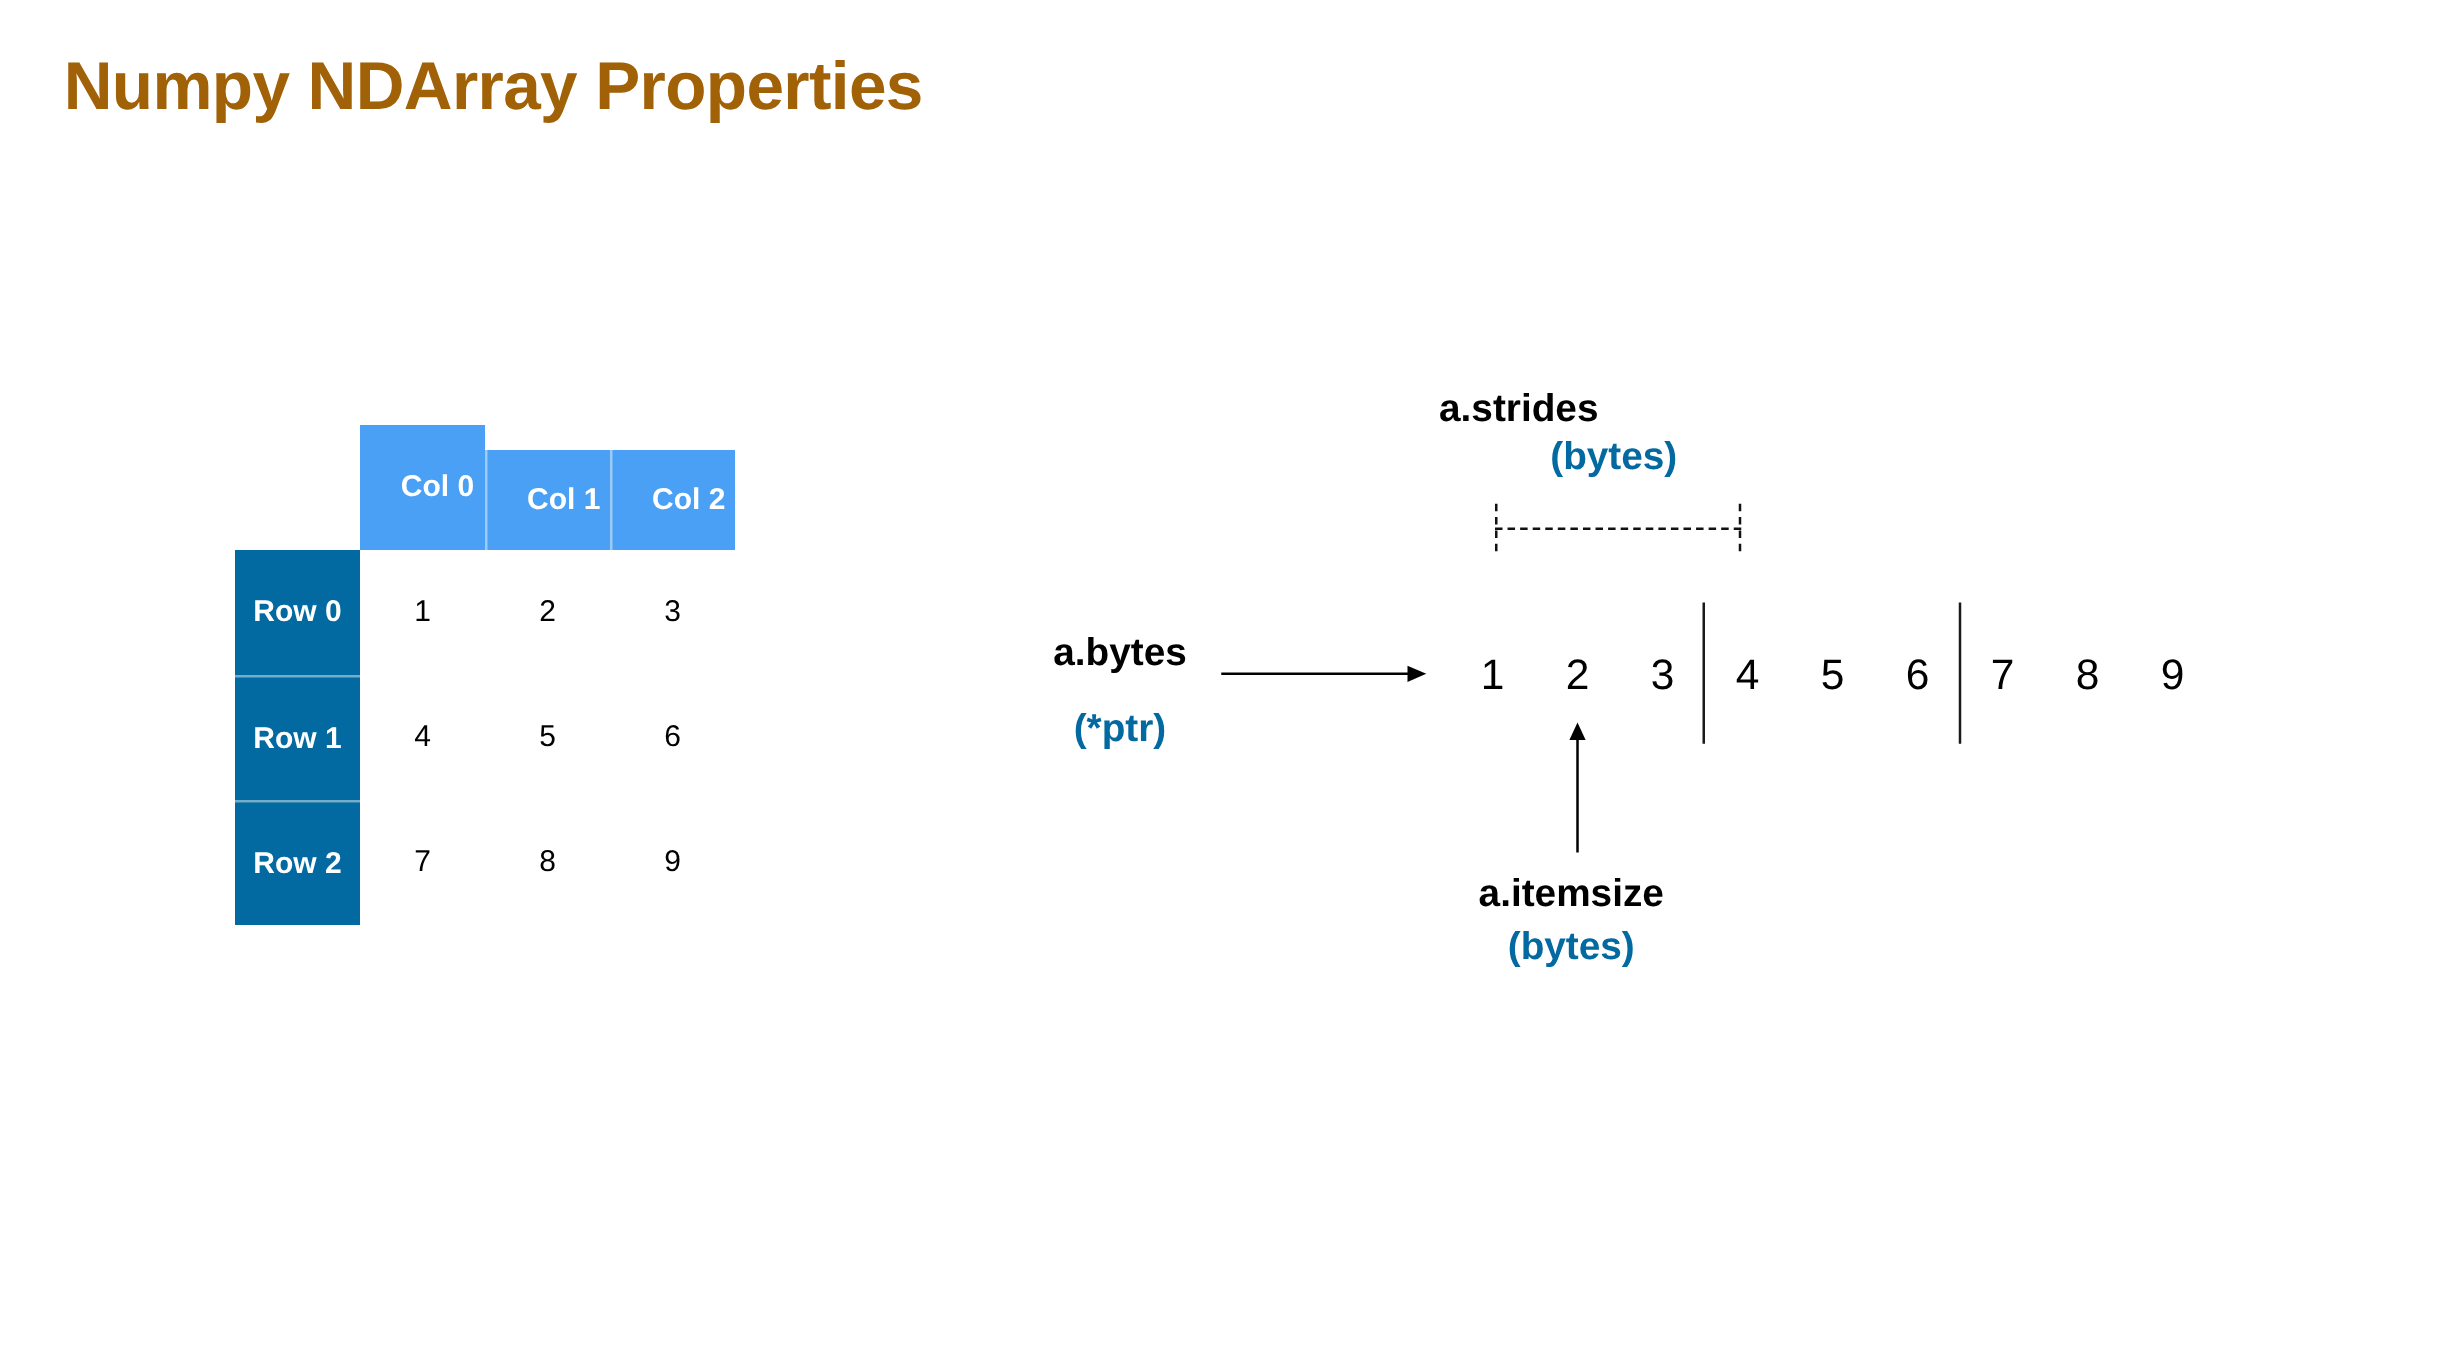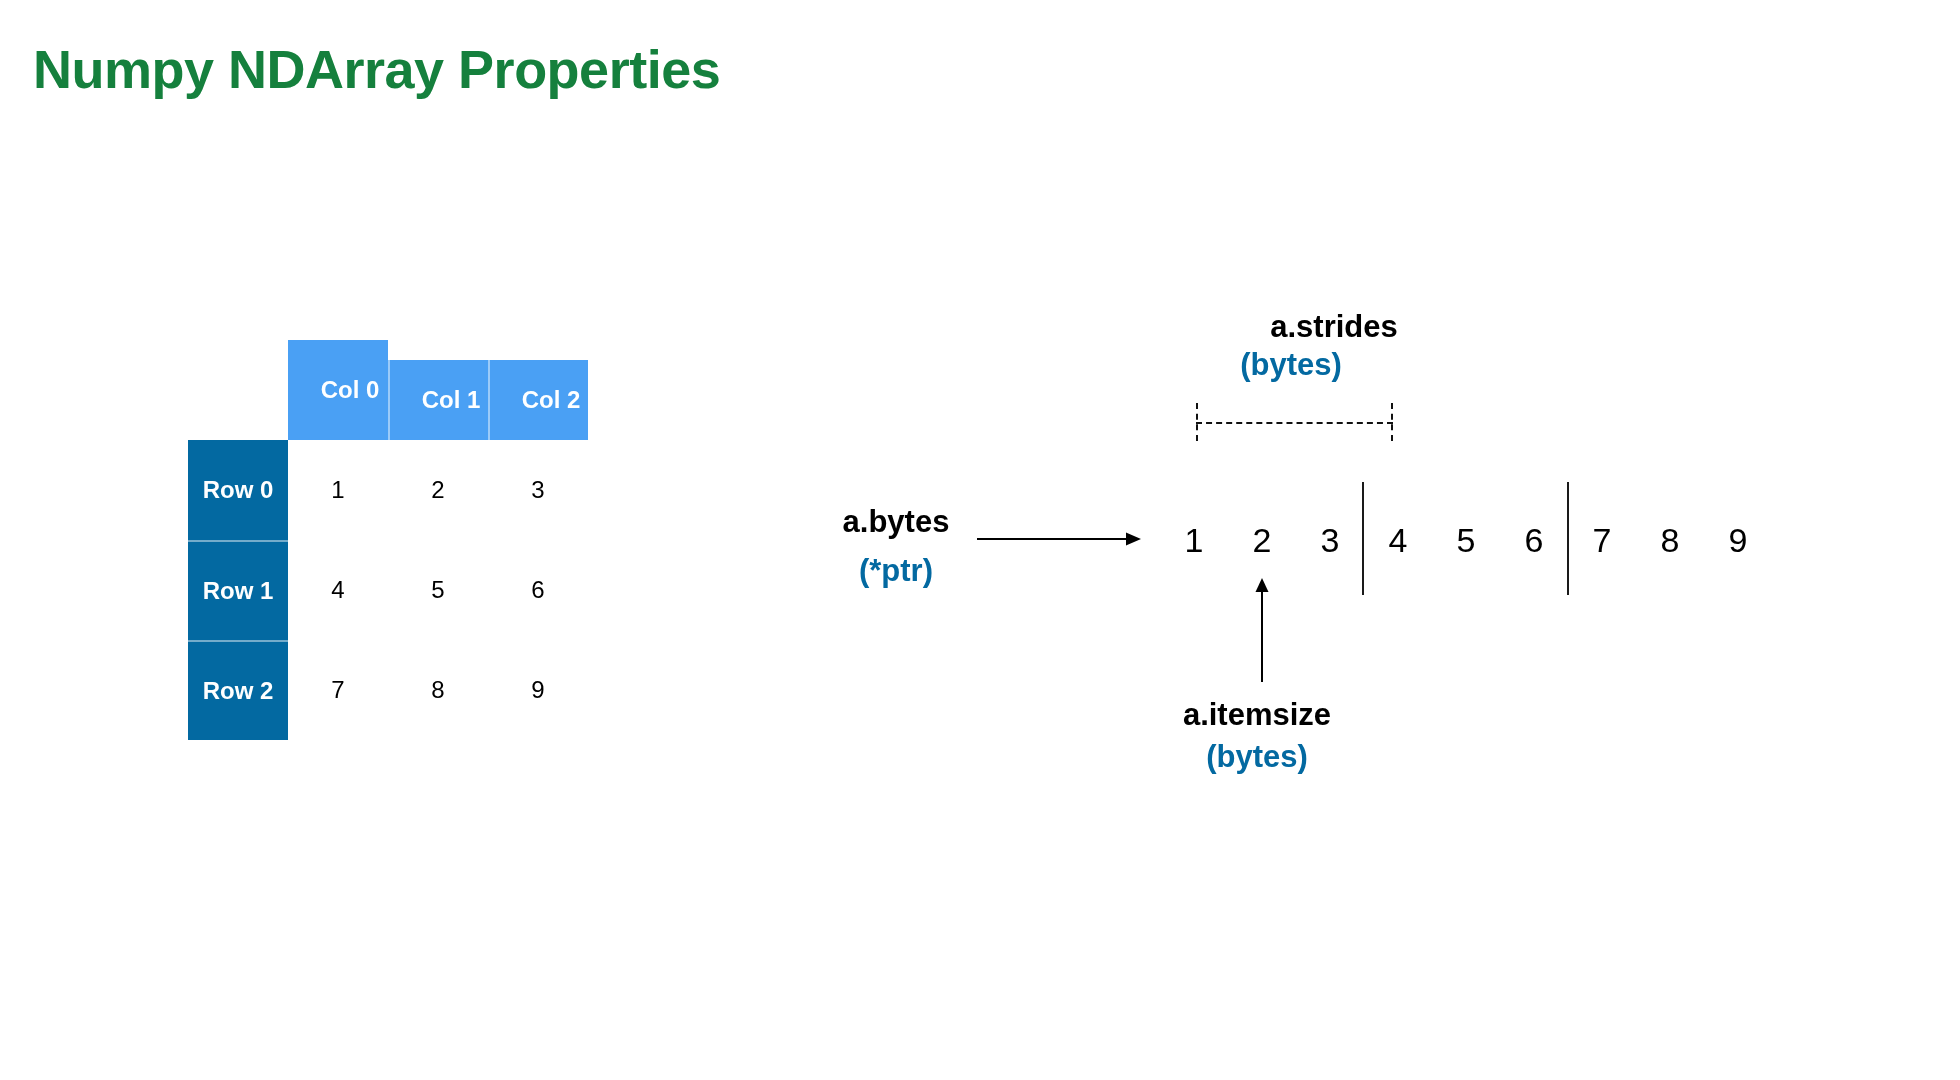--- a/index.html
+++ b/index.html
@@ -2,22 +2,22 @@
 <html><head>
 <meta charset="utf-8">
 <style>
   html,body{margin:0;padding:0;background:#fff;}
   #canvas{
     position:relative;width:1960px;height:1080px;background:#ffffff;overflow:hidden;
     font-family:"Liberation Sans", sans-serif;color:#000;
   }
   
   .title{
-    position:absolute;left:33px;top:38px;font-size:54px;font-weight:bold;
-    line-height:62px;color:#15803d;white-space:nowrap;letter-spacing:-0.5px;
+    position:absolute;left:51px;top:38px;font-size:54px;font-weight:bold;
+    line-height:62px;color:#a16207;white-space:nowrap;letter-spacing:-0.5px;
   }
   .copyright{
     position:absolute;right:12px;top:8px;font-size:20px;font-weight:bold;
     line-height:30px;color:#000;white-space:nowrap;
   }
   
   .matrix{
     position:absolute;left:188px;top:340px;
     display:grid;grid-template-columns:repeat(4,100px);grid-auto-rows:100px;
   }
@@ -82,31 +82,31 @@
     <div class="cell dcell">4</div>
     <div class="cell dcell">5</div>
     <div class="cell dcell">6</div>
 
     <div class="cell rcell hdiv">Row 2</div>
     <div class="cell dcell">7</div>
     <div class="cell dcell">8</div>
     <div class="cell dcell">9</div>
   </div>
 
-  <div class="lbl" style="left:1334px;top:308px;">a.strides</div>
+  <div class="lbl" style="left:1215px;top:308px;">a.strides</div>
   <div class="lbl sub" style="left:1291px;top:346px;">(bytes)</div>
 
   <div class="bracket">
     <div class="tick-l"></div>
     <div class="h"></div>
     <div class="tick-r"></div>
   </div>
 
   <div class="lbl" style="left:896px;top:503px;">a.bytes</div>
-  <div class="lbl sub" style="left:896px;top:552px;">(*ptr)</div>
+  <div class="lbl sub" style="left:896px;top:564px;">(*ptr)</div>
 
   <svg class="arrow-svg" style="left:977px;top:531px;" width="164" height="16">
     <line x1="0" y1="8" x2="150" y2="8" stroke="#000" stroke-width="2"></line>
     <polygon points="149,1.5 164,8 149,14.5" fill="#000"></polygon>
   </svg>
 
   <div class="strip">
     <div class="mcell">1</div>
     <div class="mcell">2</div>
     <div class="mcell">3</div>

